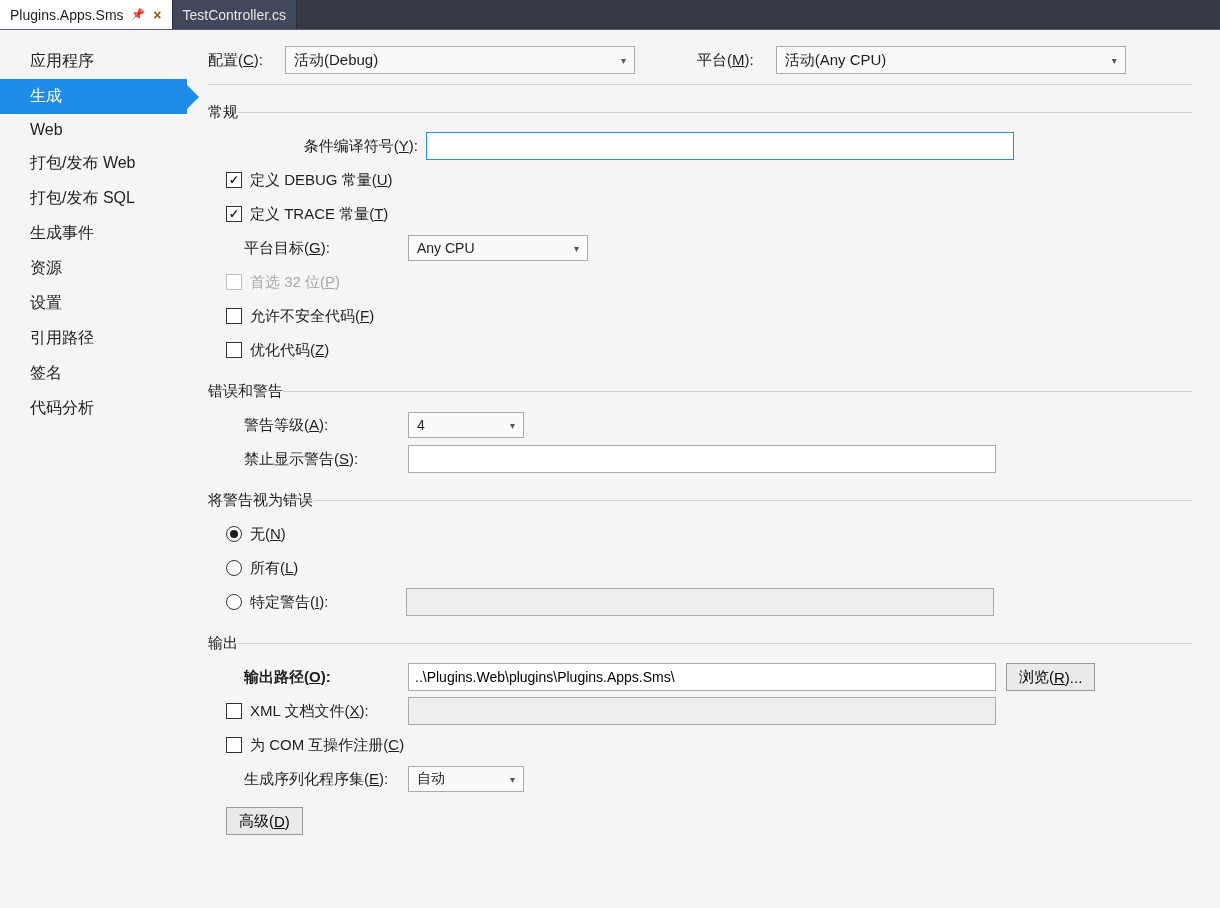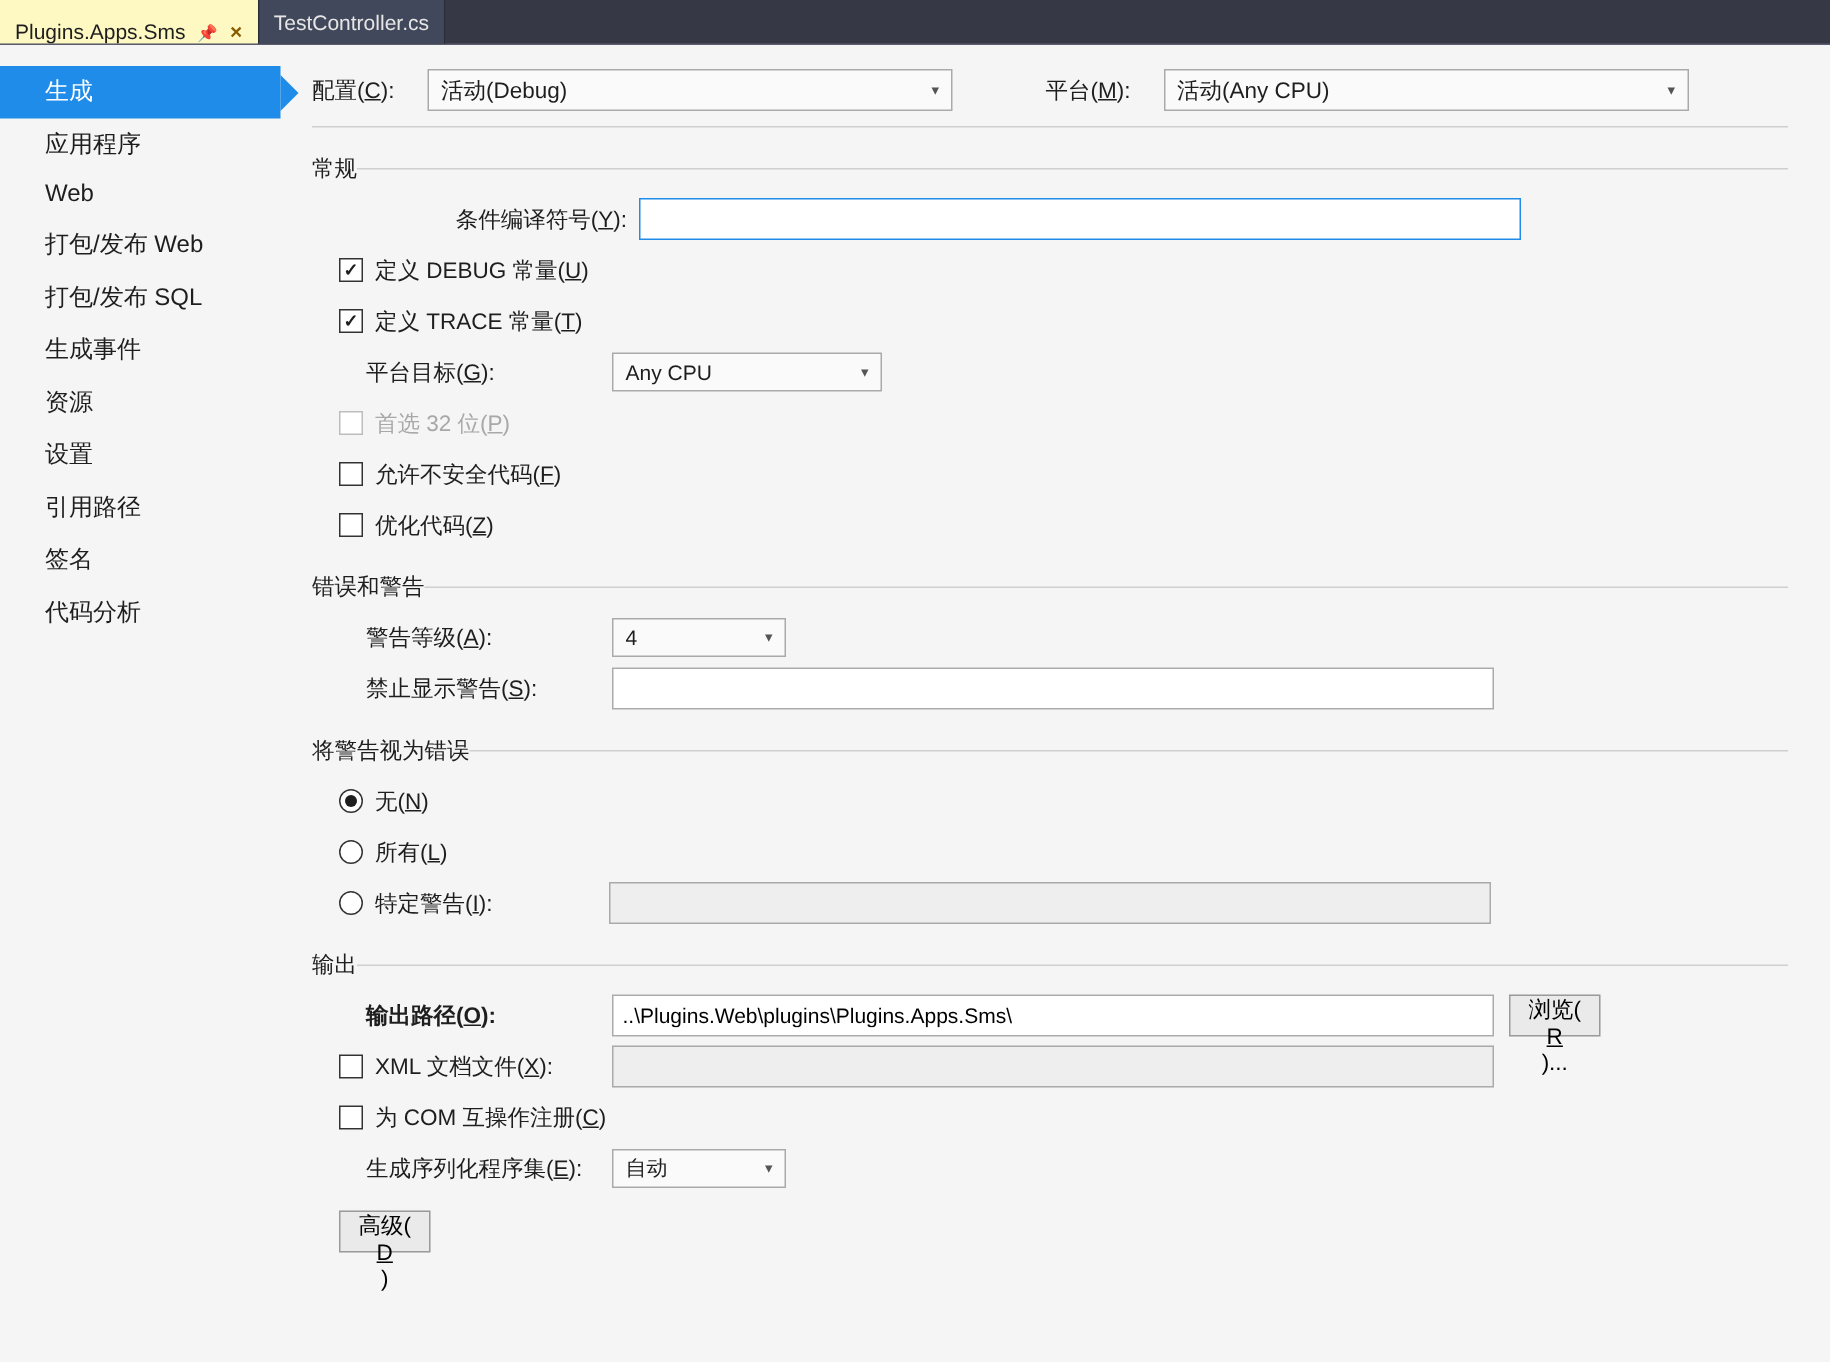--- a/index.html
+++ b/index.html
@@ -26,23 +26,22 @@
   }
   .tab {
     display: flex;
     align-items: center;
     padding: 0 10px;
     font-size: 14px;
     cursor: pointer;
     gap: 8px;
   }
   .tab.active {
-    background: #fef9c3;
+    background: #ffffff;
     color: #1e1e1e;
-    align-items: flex-end;
   }
   .tab.inactive {
     background: #42485b;
     color: #e6e6e6;
     border-right: 1px solid #2a2d38;
   }
   .tab .pin-icon {
     font-size: 11px;
     color: #5a5d6e;
   }
@@ -179,21 +178,21 @@
   }
   .text-input.focus { border-color: #1e8ce8; }
   .text-input.disabled { background:#eeeeee; color:#999; }
   .btn {
     border: 1px solid #9a9a9a;
     background: #eaeaea;
     height: 28px;
     padding: 0 12px;
     font-size: 15px;
     cursor: pointer;
-    display:inline-flex; align-items:center;flex-direction:column;
+    display:inline-flex; align-items:center;
   }
   .u { text-decoration: underline; }
   .bottom-cut {
     position:absolute; left:0; right:0; bottom:0; height:20px;
     background: linear-gradient(to bottom, rgba(245,245,245,0), #f5f5f5);
     pointer-events:none;
   }
 </style>
 </head>
 <body>
@@ -206,22 +205,22 @@
   </div>
   <div class="tabbar-separator"></div>
   <div class="tab inactive">
     <span>TestController.cs</span>
   </div>
 </div>
 
 <div class="main">
 
   <div class="sidebar">
+    <div class="sidebar-item"><span>应用程序</span></div>
     <div class="sidebar-item selected"><span>生成</span></div>
-    <div class="sidebar-item"><span>应用程序</span></div>
     <div class="sidebar-item"><span>Web</span></div>
     <div class="sidebar-item"><span>打包/发布 Web</span></div>
     <div class="sidebar-item"><span>打包/发布 SQL</span></div>
     <div class="sidebar-item"><span>生成事件</span></div>
     <div class="sidebar-item"><span>资源</span></div>
     <div class="sidebar-item"><span>设置</span></div>
     <div class="sidebar-item"><span>引用路径</span></div>
     <div class="sidebar-item"><span>签名</span></div>
     <div class="sidebar-item"><span>代码分析</span></div>
   </div>

